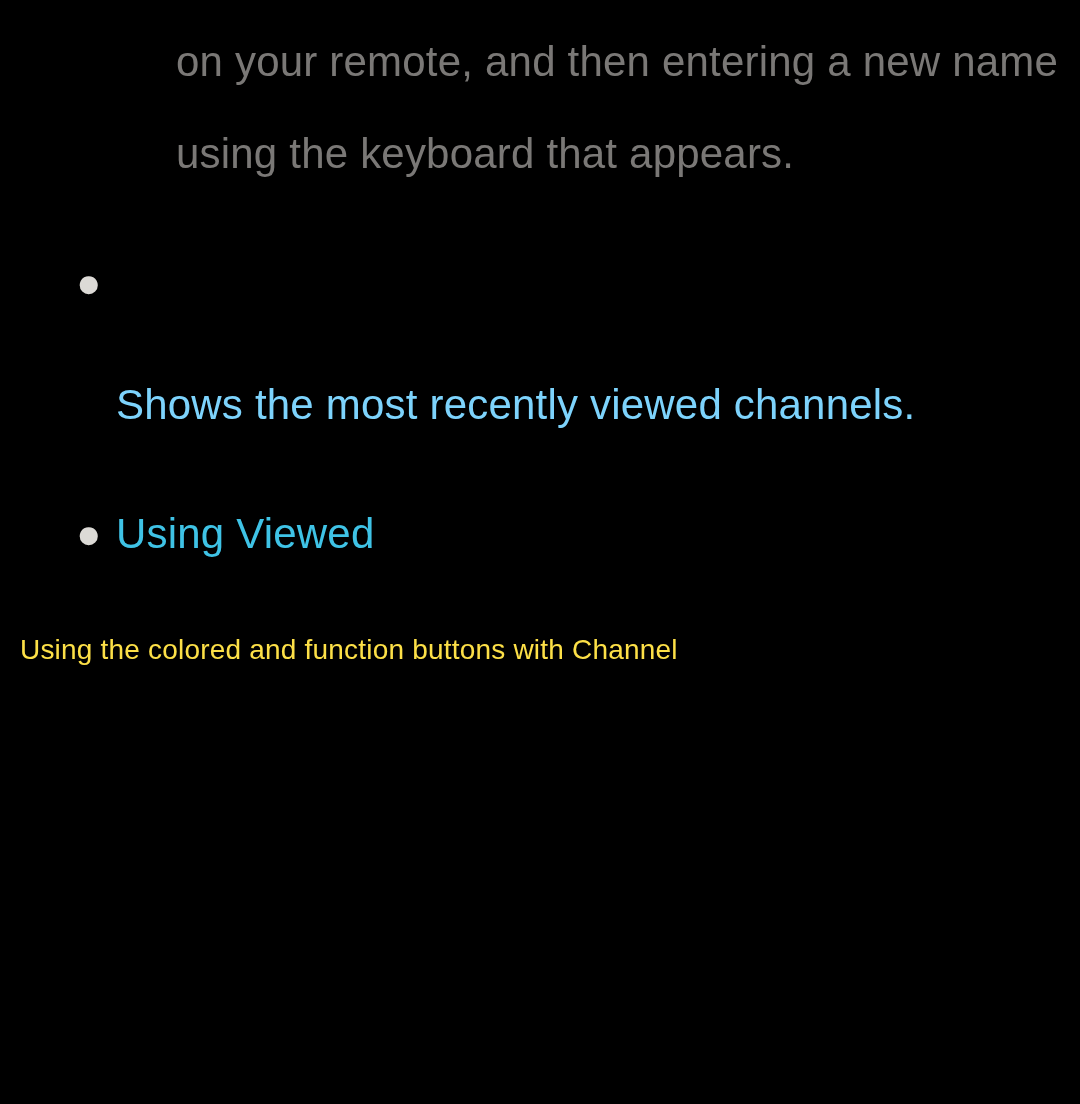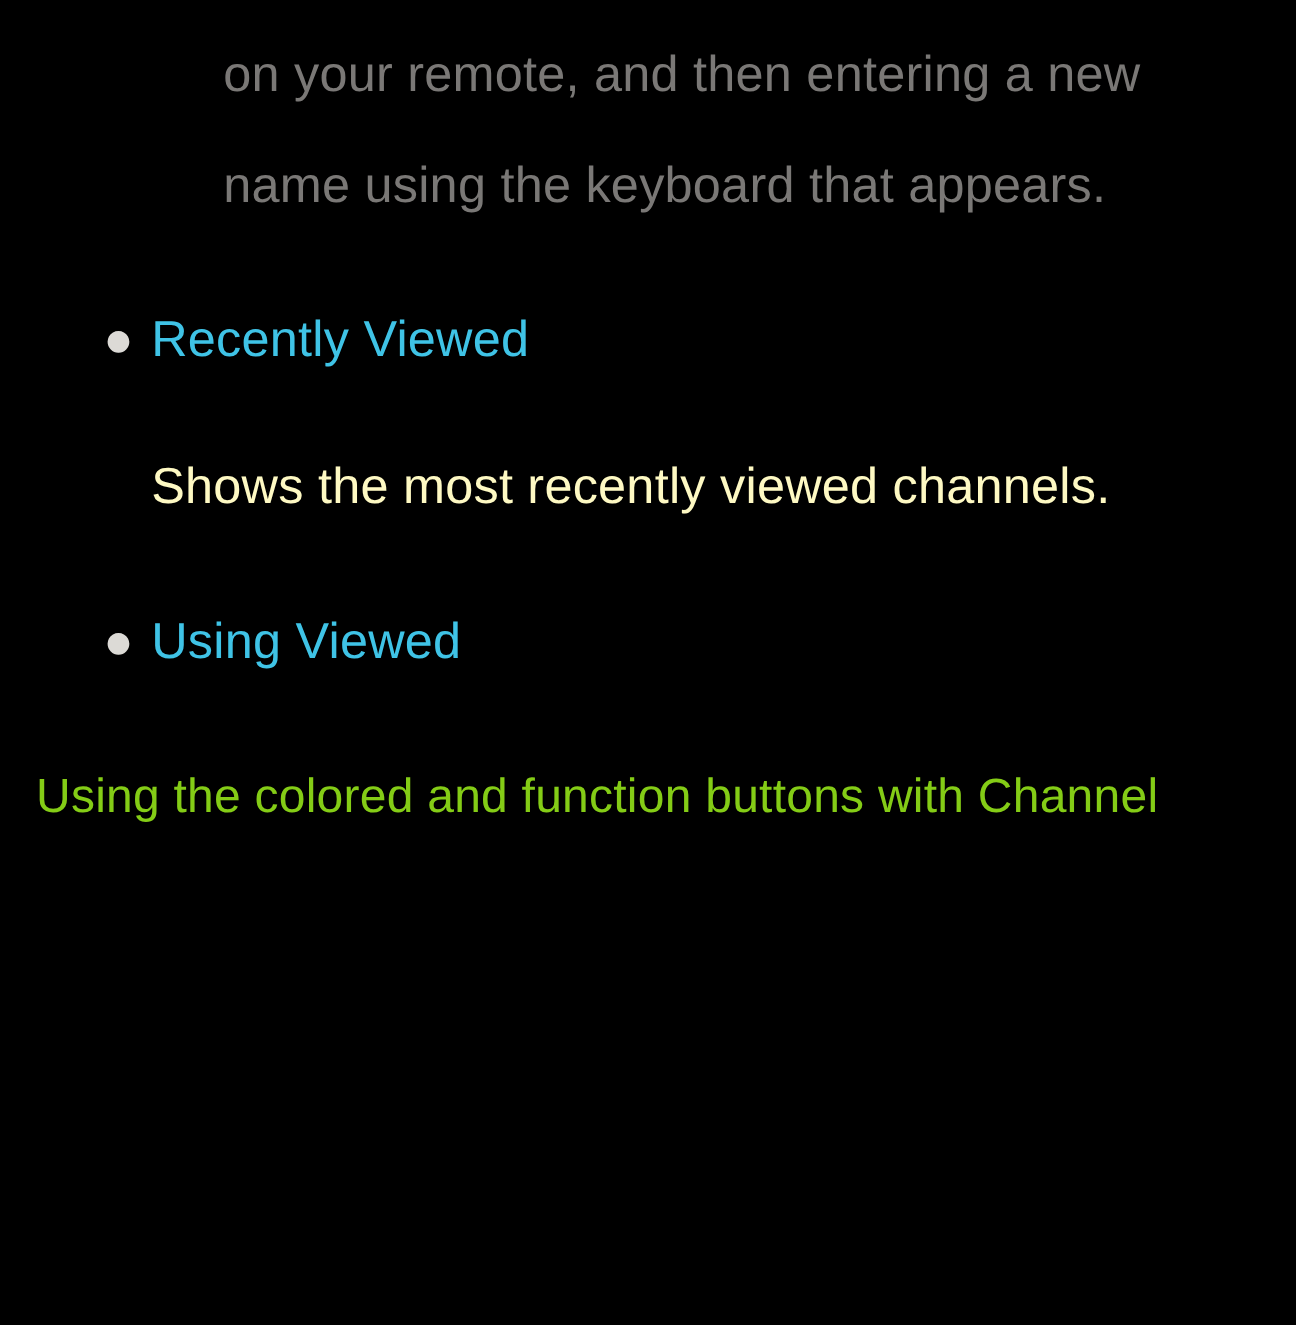--- a/index.html
+++ b/index.html
@@ -6,21 +6,21 @@
     margin: 0;
     padding: 0;
     width: 1080px;
     background: #000000;
     font-family: Arial, Helvetica, sans-serif;
     letter-spacing: 0.2px;
   }
   .container {
     box-sizing: border-box;
     width: 1080px;
-    padding: 0 30px;
+    padding: 0 20px;
   }
   .body-text-dim {
     color: #7a7876;
     font-size: 42px;
     line-height: 2.19;
   }
   ul.feature-list {
     list-style: none;
     padding: 0;
     margin: 0;
@@ -40,51 +40,50 @@
     text-align: left;
     padding-left: 56px;
     flex-shrink: 0;
   }
   .item-title {
     color: #3fc3e6;
     font-size: 42px;
     line-height: 1.4;
   }
   .item-desc {
-    color: #fef9c3;
+    color: #7dd3fc;
     font-size: 42px;
     line-height: 2.19;
     margin-left: 96px;
     margin-top: 46px;
   }
   .trailing-fragment {
     margin-left: 156px;
     margin-top: 16px;
   }
   .section-heading {
-    color: #84cc16;
-    font-size: 40px;
+    color: #fde047;
+    font-size: 28px;
     line-height: 2.3;
     margin-top: 54px;
     margin-bottom: 10px;
   }
 </style>
 </head>
 <body>
 
 <div class="container">
 
   <div class="trailing-fragment body-text-dim">on your remote, and then entering a new name using the keyboard that appears.</div>
 
   <ul class="feature-list">
 
     <li>
       <div class="bullet-row">
         <span class="bullet">●</span>
-        <span class="item-title">Recently Viewed</span>
       </div>
       <div class="item-desc">Shows the most recently viewed channels.</div>
     </li>
 
     <li>
       <div class="bullet-row">
         <span class="bullet">●</span>
         <span class="item-title">Using Viewed</span>
       </div>
     </li>

